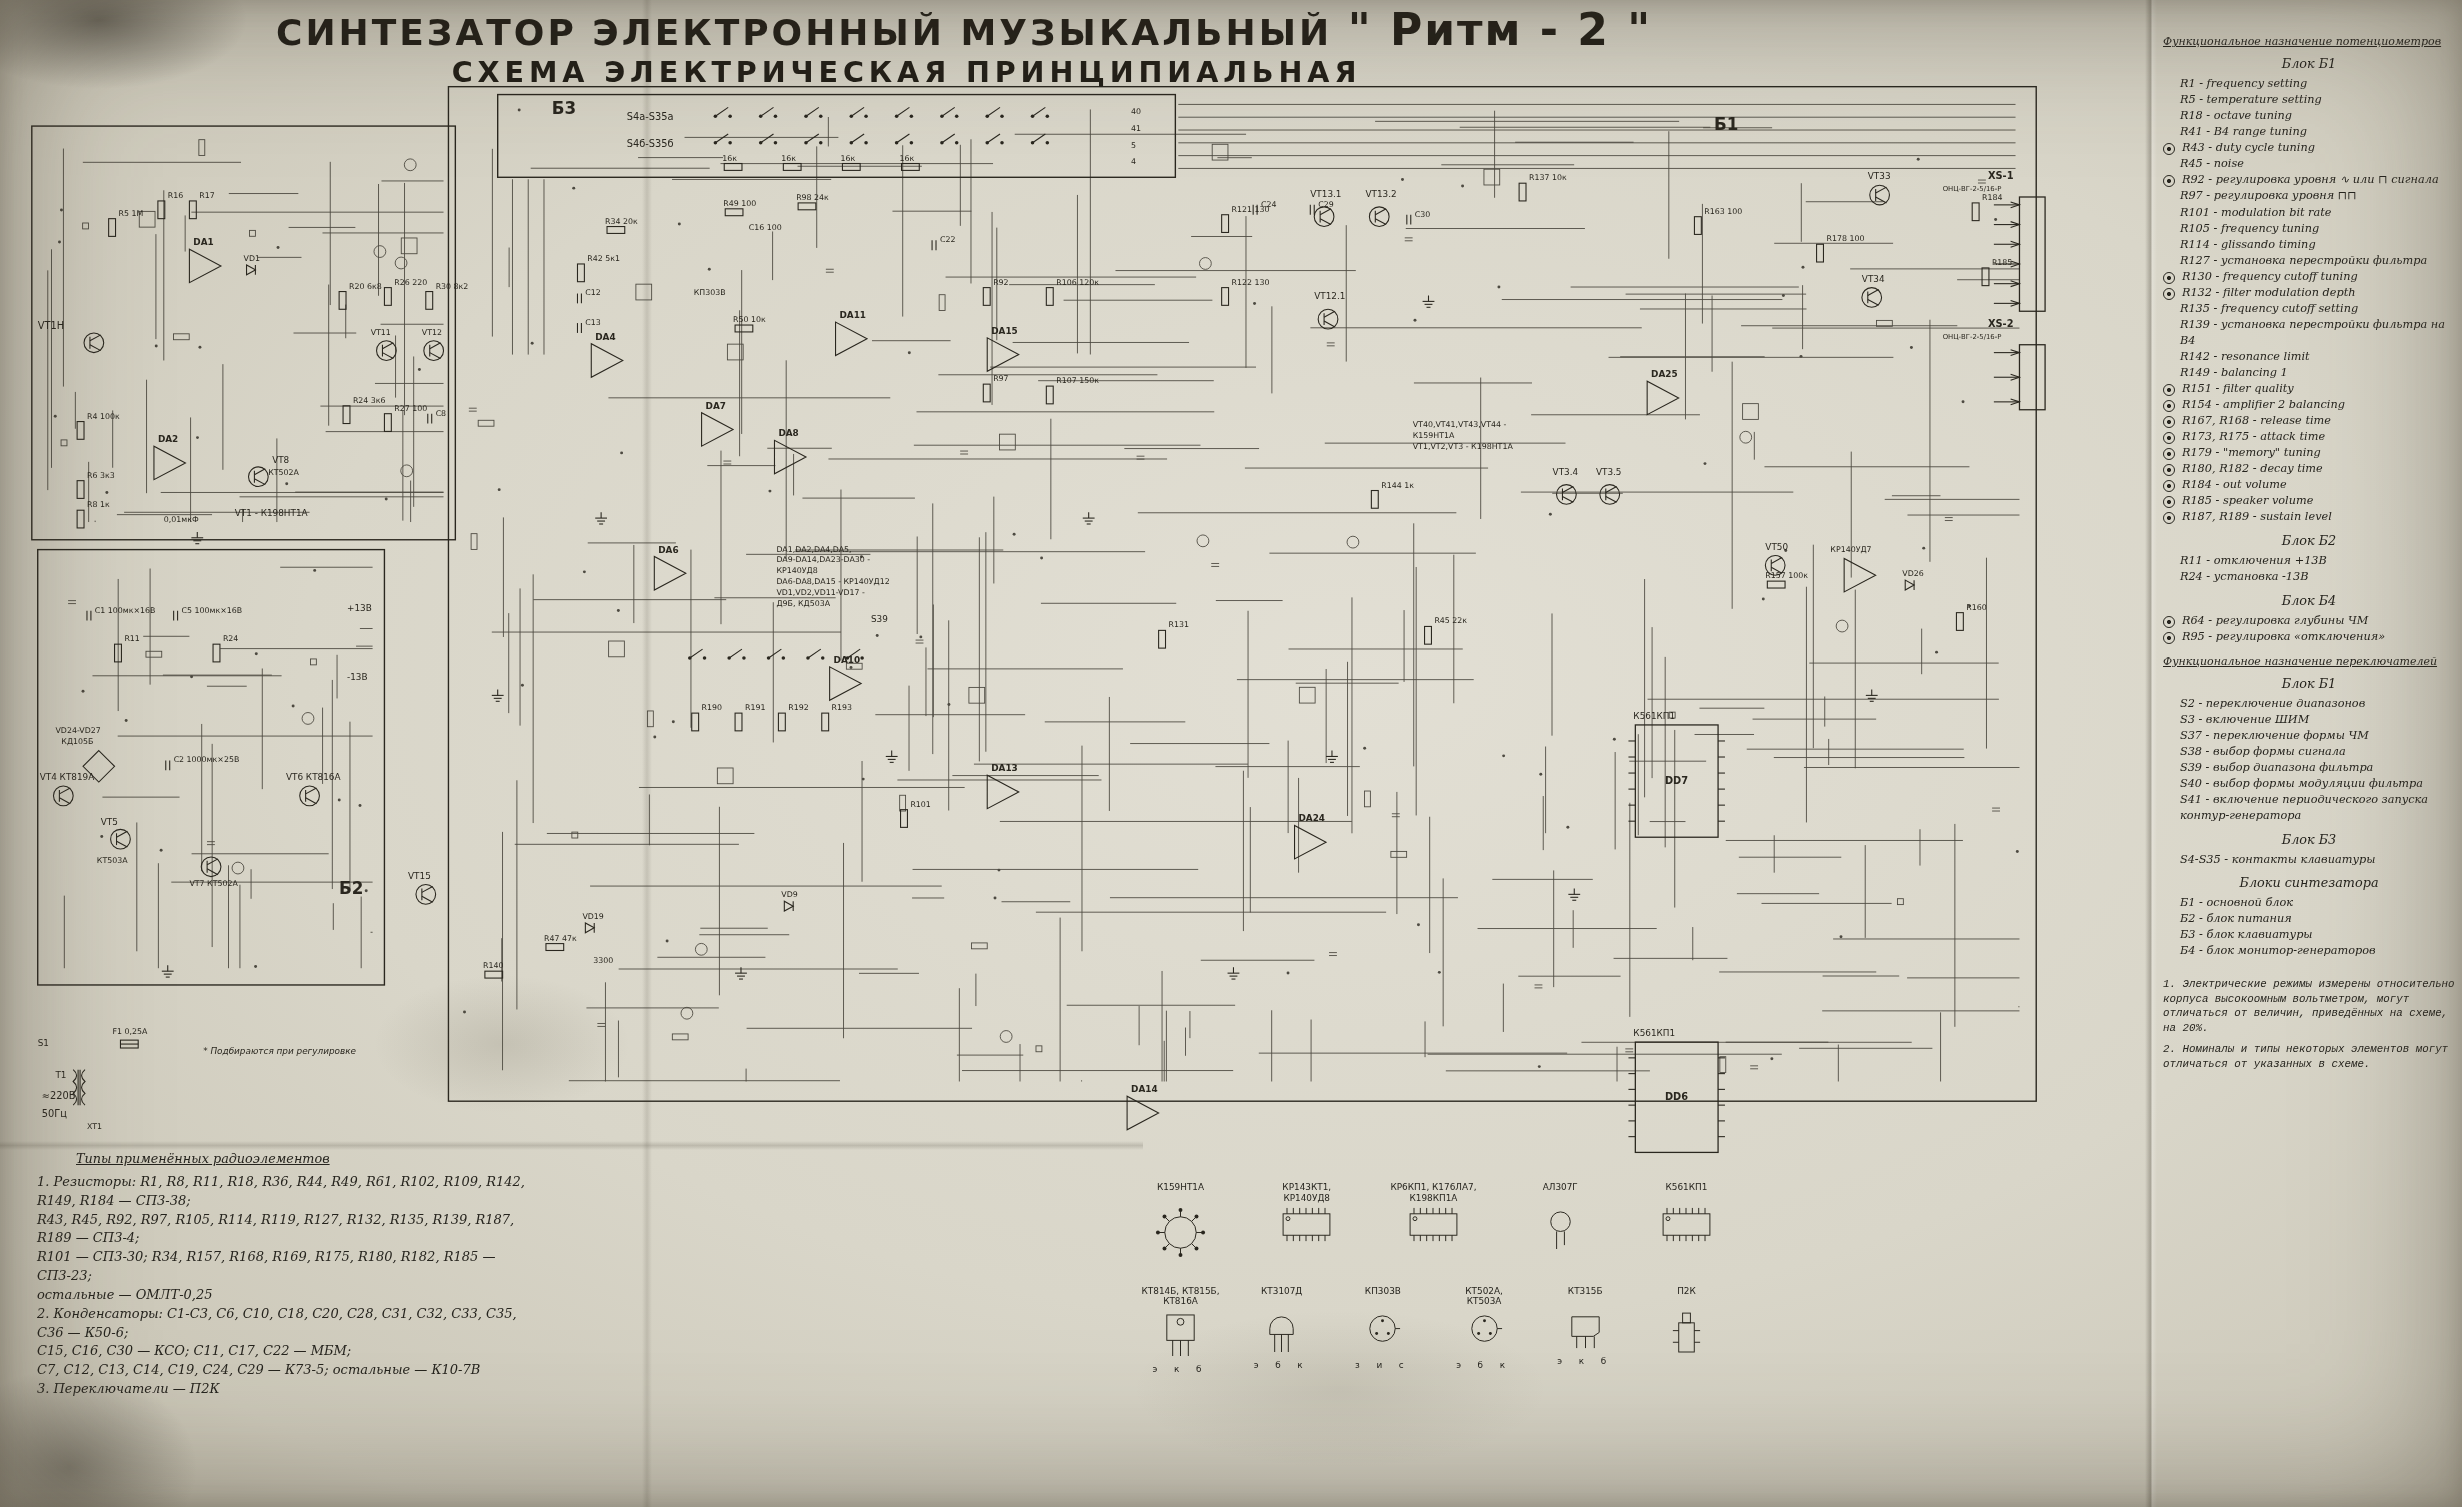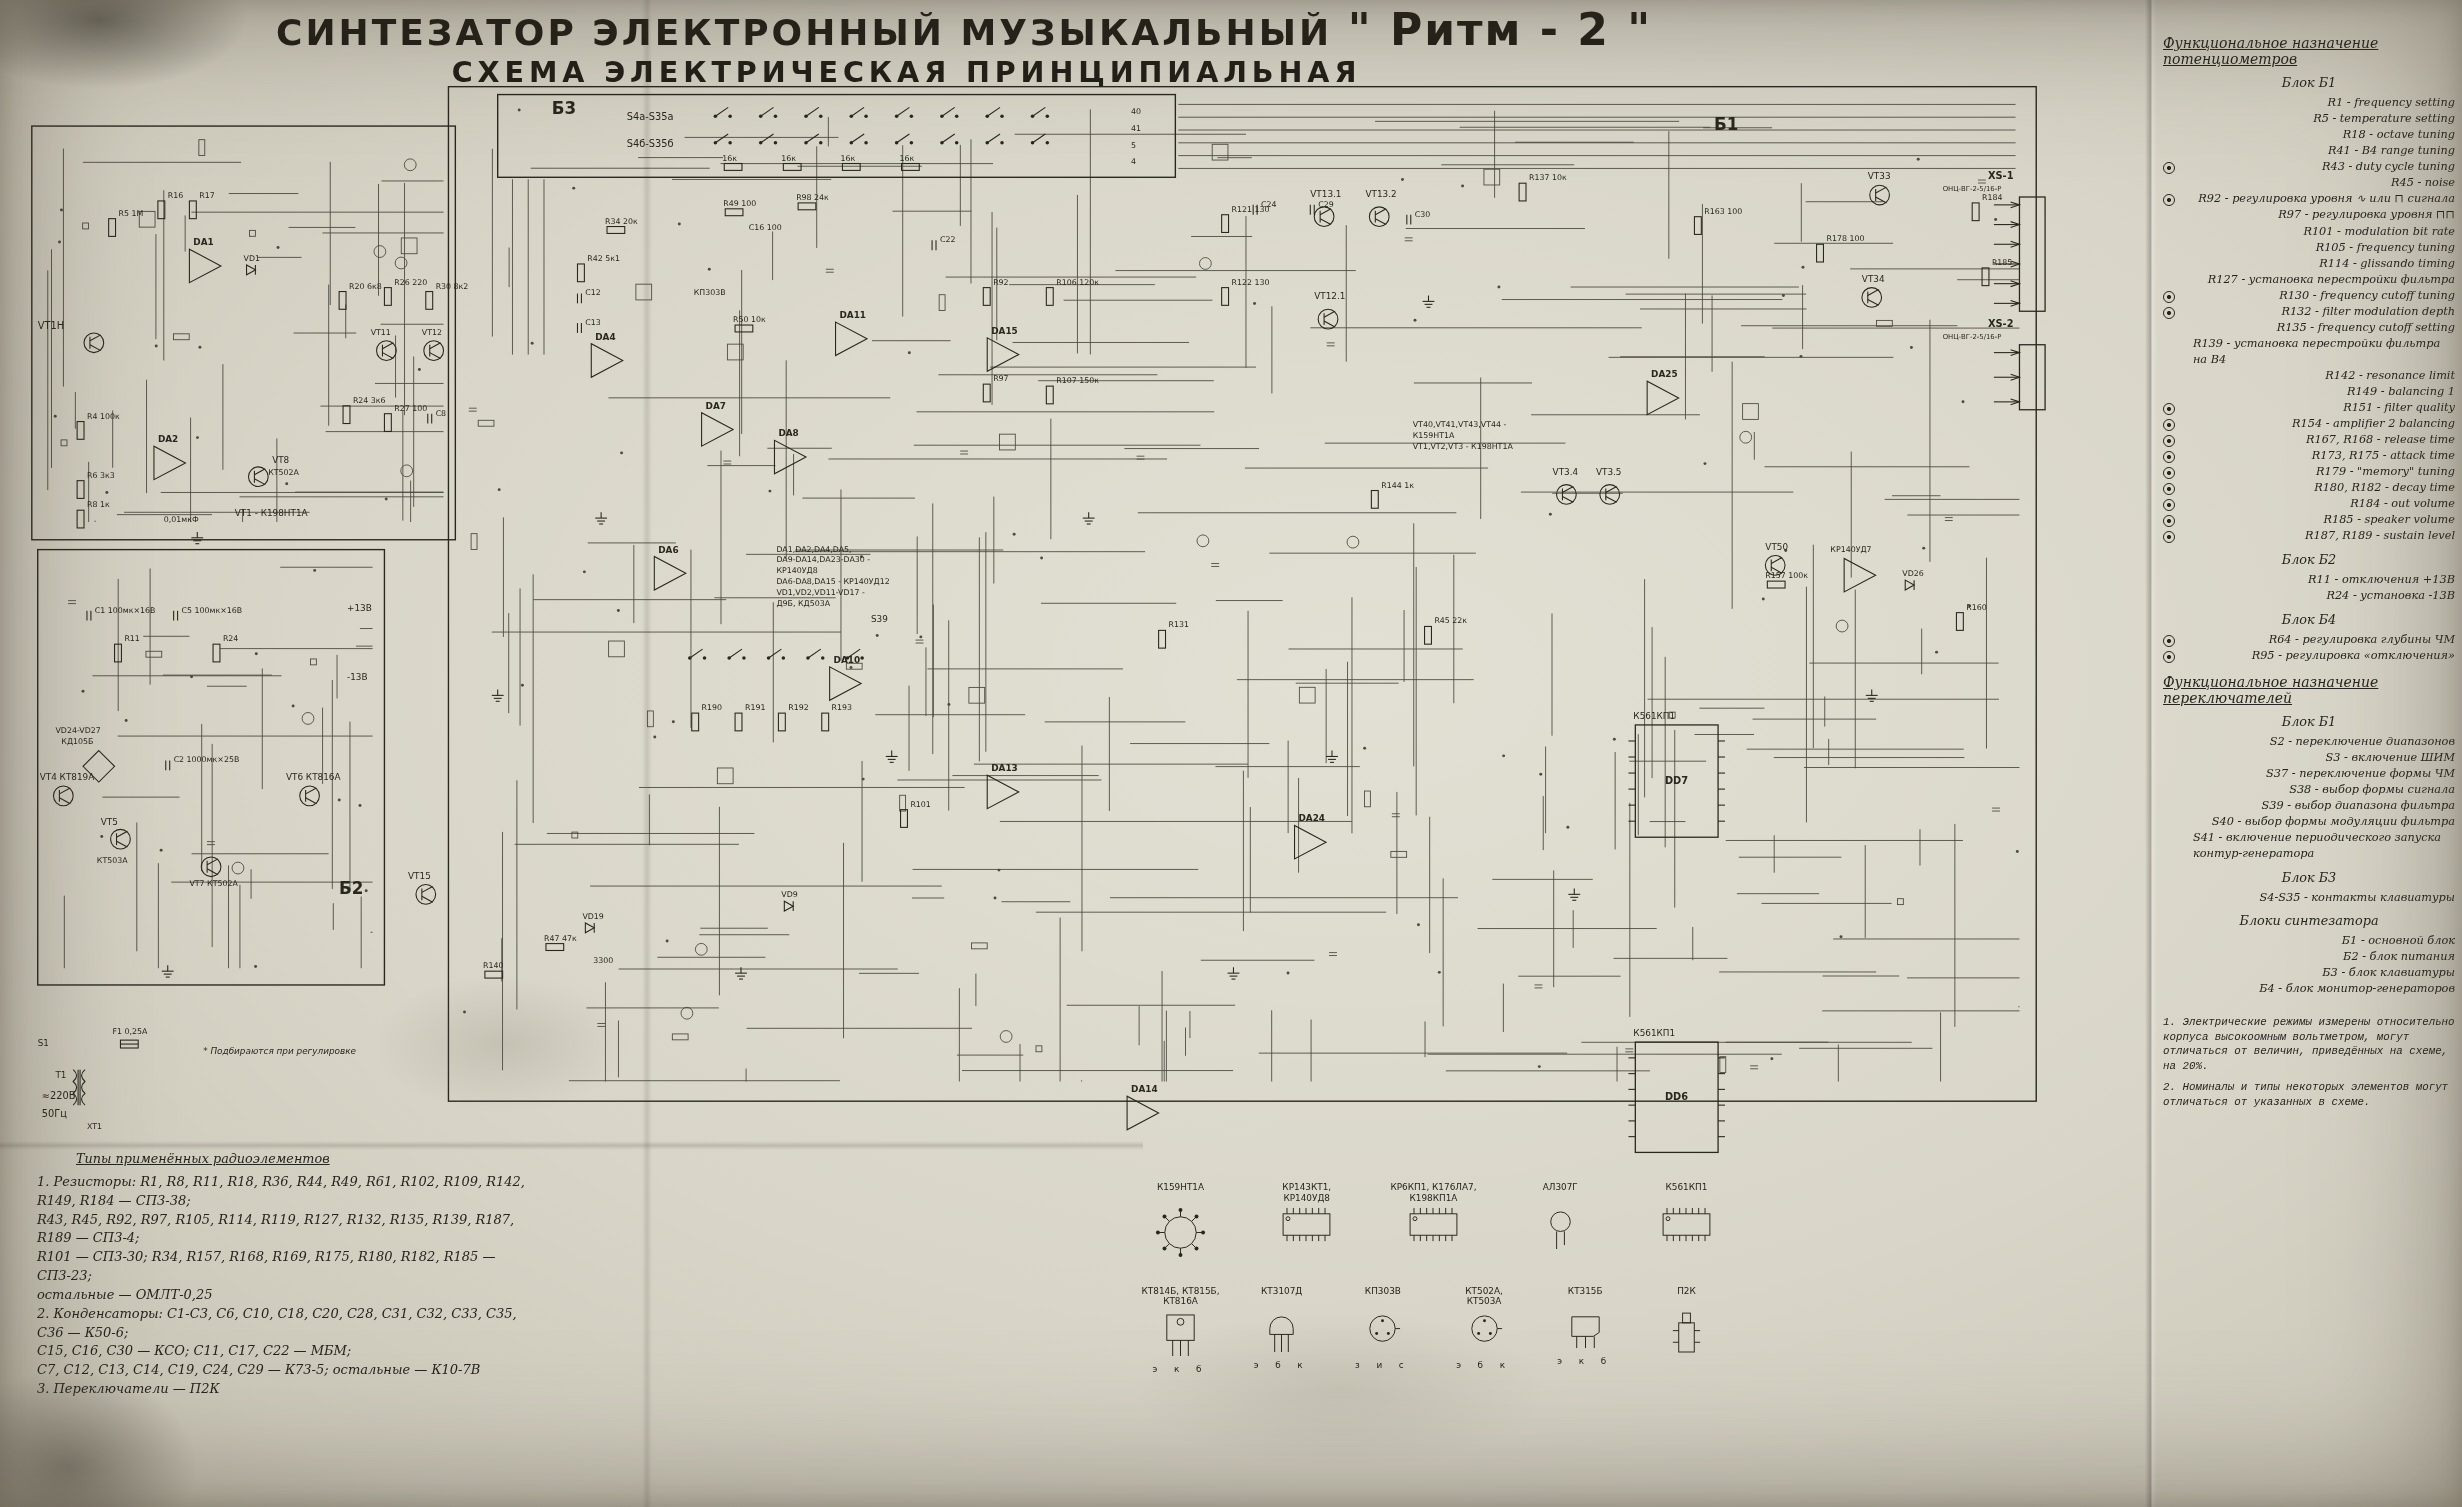--- a/index.html
+++ b/index.html
@@ -8,23 +8,23 @@
     font-family:"DejaVu Sans",sans-serif;color:#26241e;}
   #schematic{position:absolute;left:0;top:0;z-index:1;}
   
   .title{position:absolute;left:276px;top:3.9px;width:1261px;text-align:center;z-index:2;color:#211e17;}
   .t1{font-size:36px;font-weight:bold;letter-spacing:3px;white-space:nowrap;}
   .t1b{font-size:44px;letter-spacing:2px;}
   .t2{font-size:28.6px;font-weight:bold;letter-spacing:4.9px;margin-top:0px;}
   
   .sidebar{position:absolute;left:2163px;top:25.6px;width:292px;z-index:2;
     font-family:"DejaVu Serif",serif;font-style:italic;}
-  .sb-h{font-size:14px;text-decoration:underline;margin:9.9px 0 5.9px;}
+  .sb-h{font-size:11px;text-decoration:underline;margin:9.9px 0 5.9px;}
   .sb-sub{font-size:12.8px;text-align:center;margin:7.9px 0 4.9px;}
-  .sb-item{display:flex;gap:20px;font-size:11.3px;line-height:1.42;justify-content:space-between;}
+  .sb-item{display:flex;gap:7px;font-size:11.3px;line-height:1.42;}
   .mark{flex:0 0 9.9px;width:9.9px;height:9.9px;margin-top:3px;border-radius:50%;}
   .mark.on{border:1.2px solid #26241e;background:radial-gradient(circle,#26241e 0 1.8px,transparent 2.3px);}
   .sb-notes{margin-top:17.7px;}
   .note{font-size:10.8px;line-height:1.35;margin-bottom:6.9px;font-family:Liberation Mono, monospace;}
   
   .legend{position:absolute;left:37px;top:1151px;width:493px;z-index:2;
     font-family:"DejaVu Serif",serif;font-style:italic;}
   .lg-title{font-size:12.8px;text-decoration:underline;margin-bottom:6.9px;margin-left:39px;}
   .lg-line{font-size:13px;line-height:1.45;}
   

